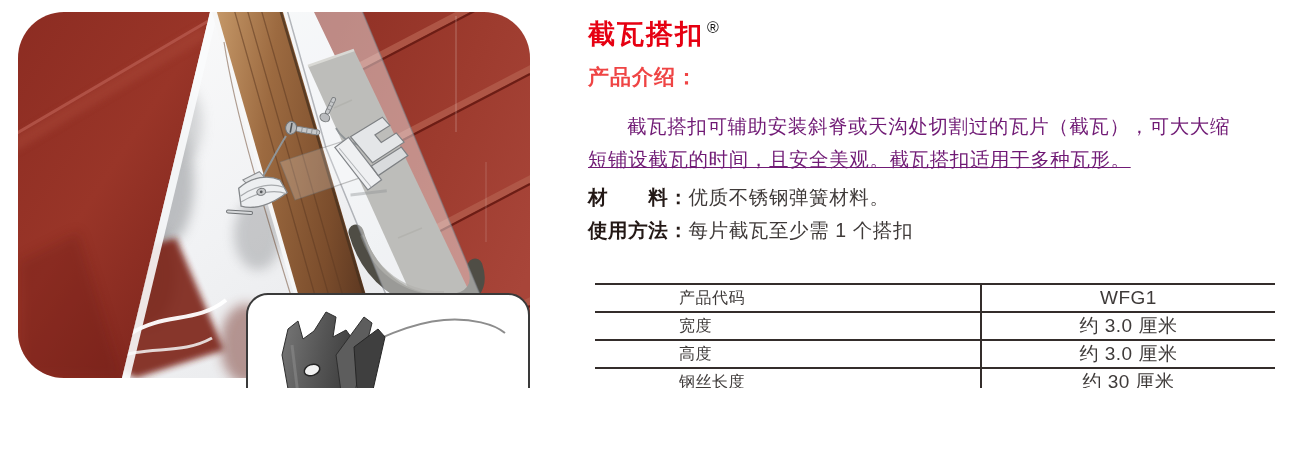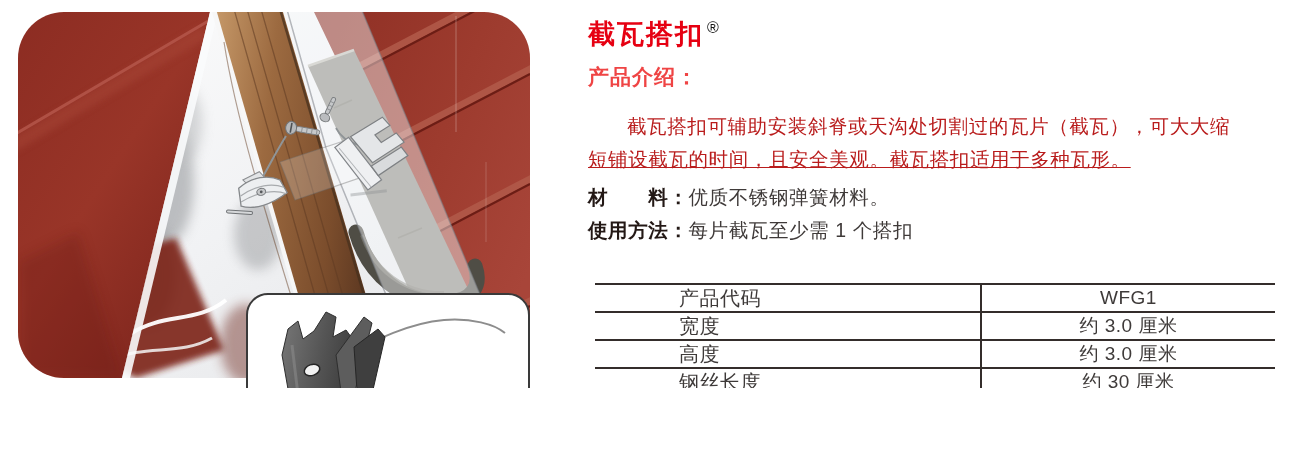--- a/index.html
+++ b/index.html
@@ -8,31 +8,31 @@
 
   
   .photo{position:absolute;left:18px;top:12px;width:512px;height:366px;border-radius:46px;overflow:hidden;}
   .inset{position:absolute;left:246px;top:293px;width:284px;height:155px;background:#fff;
          border:2.5px solid #3a3a3a;border-radius:22px;box-sizing:border-box;overflow:hidden;}
 
   
   .title{position:absolute;left:588px;top:16px;font-size:27px;font-weight:bold;color:#e60012;letter-spacing:2px;white-space:nowrap;}
   .reg{font-size:16px;font-weight:400;color:#141414;position:relative;top:-10px;left:3px;letter-spacing:0;}
   .heading{position:absolute;left:588px;top:63px;font-size:21px;font-weight:bold;color:#ef4444;letter-spacing:1px;}
-  .pline{position:absolute;left:588px;font-size:19.5px;color:#b91c1c;letter-spacing:0.6px;white-space:nowrap;text-align:right;}
+  .pline{position:absolute;left:588px;font-size:19.5px;color:#701a75;letter-spacing:0.6px;white-space:nowrap;text-align:right;}
   .p1{top:113px;text-indent:2em;}
   .p2{top:146px;text-decoration:underline;}
   .spec{position:absolute;left:588px;font-size:19.5px;color:#3f3a39;letter-spacing:0.6px;white-space:nowrap;}
   .s1{top:184px;} .s2{top:217px;}
   .lab{font-weight:bold;color:#231815;font-family:Liberation Mono, monospace;}
 
   
   .spec-table{position:absolute;left:595px;top:283px;width:680px;border-bottom:2px solid #342d2b;}
   .trow{display:flex;border-top:2px solid #342d2b;height:26px;}
-  .tl{width:385px;box-sizing:border-box;padding-left:84px;font-size:20px;color:#3e3a39;line-height:26px;letter-spacing:0.5px;}
+  .tl{width:385px;box-sizing:border-box;padding-left:84px;font-size:16px;color:#3e3a39;line-height:26px;letter-spacing:0.5px;}
   .tr{width:295px;box-sizing:border-box;border-left:2px solid #342d2b;text-align:center;
       font-size:19px;color:#3e3a39;line-height:26px;letter-spacing:0.5px;}
 </style>
 </head>
 <body>
 
 <div class="stage">
 
   <div class="photo">
     <svg viewBox="0 0 512 366" width="512" height="366" xmlns="http://www.w3.org/2000/svg">

